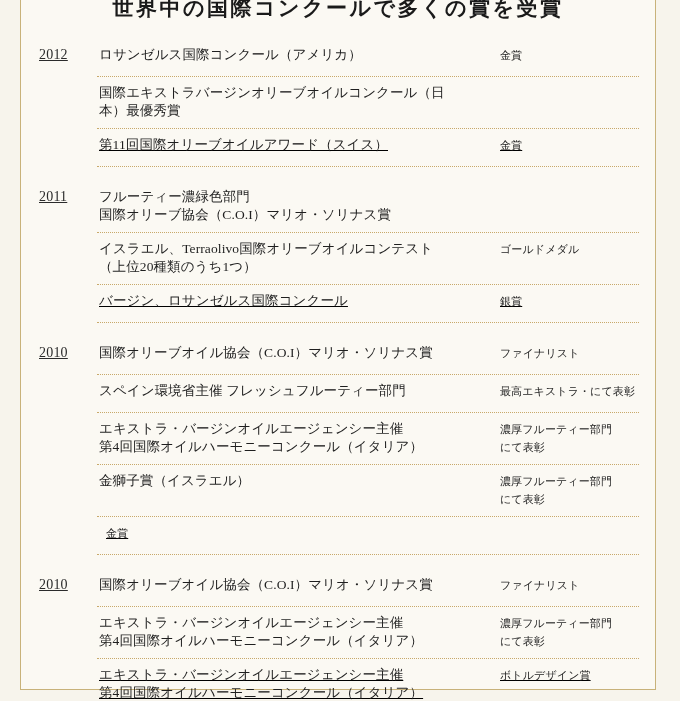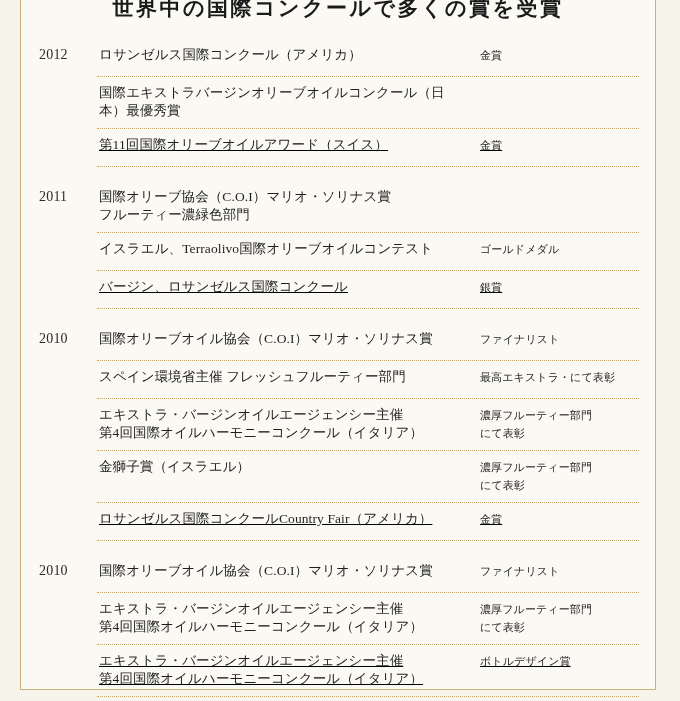--- a/index.html
+++ b/index.html
@@ -56,30 +56,32 @@
     margin-bottom: 14px;
   }
   .year-col {
     width: 58px;
     flex: 0 0 58px;
     font-size: 14px;
     color: #2b2b2b;
     padding-top: 8px;
     text-align: left;
     letter-spacing: 0.2px;
+    text-decoration: underline;
   }
   .rows-col {
     flex: 1 1 auto;
   }
   .award-row {
     display: flex;
     align-items: flex-start;
     border-bottom: 1px dotted #c8a96a;
     padding: 7px 0 8px 0;
     min-height: 22px;
+    gap: 20px;
   }
   .award-row:last-child {
     border-bottom: 1px dotted #c8a96a;
     text-decoration: underline;
   }
   .award-name {
     flex: 0 0 372px;
     width: 372px;
     font-size: 13.5px;
     line-height: 18px;
@@ -133,27 +135,28 @@
                 <span class="nowrap-line">金賞</span>
               </div>
             </div>
           </div>
         </div>
         <div class="year-group">
           <div class="year-col">2011</div>
           <div class="rows-col">
             <div class="award-row">
               <div class="award-name">
+                <span class="nowrap-line">フルーティー濃緑色部門</span>
                 <span class="nowrap-line">国際オリーブ協会（C.O.I）マリオ・ソリナス賞</span>
-                <span class="nowrap-line">フルーティー濃緑色部門</span>
               </div>
             </div>
             <div class="award-row">
               <div class="award-name">
                 <span class="nowrap-line">イスラエル、Terraolivo国際オリーブオイルコンテスト</span>
+                <span class="nowrap-line">（上位20種類のうち1つ）</span>
               </div>
               <div class="award-prize">
                 <span class="nowrap-line">ゴールドメダル</span>
               </div>
             </div>
             <div class="award-row">
               <div class="award-name">
                 <span class="nowrap-line">バージン、ロサンゼルス国際コンクール</span>
               </div>
               <div class="award-prize">
@@ -194,23 +197,20 @@
             <div class="award-row">
               <div class="award-name">
                 <span class="nowrap-line">金獅子賞（イスラエル）</span>
               </div>
               <div class="award-prize">
                 <span class="nowrap-line">濃厚フルーティー部門</span>
                 <span class="nowrap-line">にて表彰</span>
               </div>
             </div>
             <div class="award-row">
-              <div class="award-name">
-                <span class="nowrap-line">ロサンゼルス国際コンクールCountry Fair（アメリカ）</span>
-              </div>
               <div class="award-prize">
                 <span class="nowrap-line">金賞</span>
               </div>
             </div>
           </div>
         </div>
         <div class="year-group">
           <div class="year-col">2010</div>
           <div class="rows-col">
             <div class="award-row">

